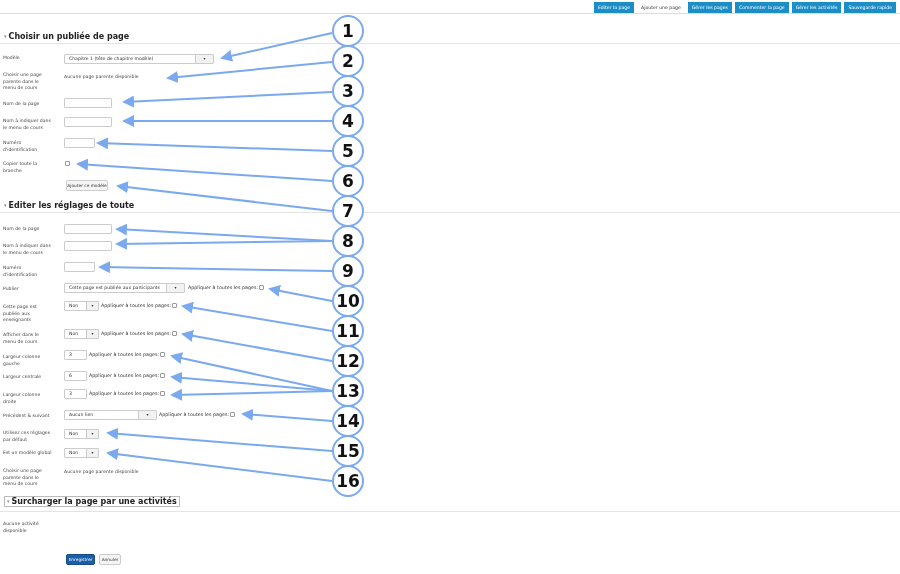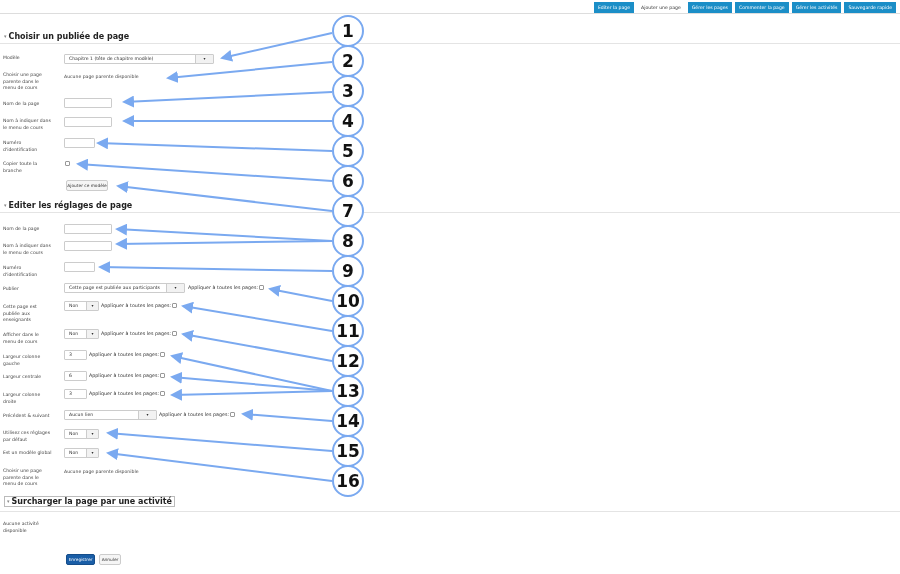--- a/index.html
+++ b/index.html
@@ -67,21 +67,21 @@
 
 <div class="lbl" style="top:140px">Numéro d'identification</div>
 <div class="input" style="left:64px;top:138px;width:31px"></div>
 
 <div class="lbl" style="top:161px">Copier toute la branche</div>
 <div class="chk" style="left:65px;top:161px"></div>
 
 <div class="btn" style="left:66px;top:180px;width:42px">Ajouter ce modèle</div>
 
 <div class="section-title" style="top:201px">
-  <span class="tw">▾</span><span>Editer les réglages de page</span>
+  <span class="tw">▾</span><span>Editer les réglages de toute</span>
 </div>
 <div class="hr" style="top:212px"></div>
 
 <div class="lbl" style="top:226px">Nom de la page</div>
 <div class="input" style="left:64px;top:224px;width:48px"></div>
 
 <div class="lbl" style="top:243px">Nom à indiquer dans le menu de cours</div>
 <div class="input" style="left:64px;top:241px;width:48px"></div>
 
 <div class="lbl" style="top:265px">Numéro d'identification</div>
@@ -157,21 +157,21 @@
 <div class="lbl" style="top:450px">Est un modèle global</div>
 <div class="select" style="left:64px;top:448px;width:35px">
   <span class="val">Non</span>
     <span class="arr" style="width:12px">▾</span>
 </div>
 
 <div class="lbl" style="top:468px">Choisir une page parente dans le menu de cours</div>
 <div class="static" style="left:64px;top:469px">Aucune page parente disponible</div>
 
 <div class="section-title boxed" style="top:496px">
-  <span class="tw">▾</span><span>Surcharger la page par une activité</span>
+  <span class="tw">▾</span><span>Surcharger la page par une activités</span>
 </div>
 <div class="hr" style="top:511px"></div>
 <div class="lbl" style="top:521px">Aucune activité disponible</div>
 
 <div class="btn primary" style="left:66px;top:554px;width:29px">Enregistrer</div>
 <div class="btn" style="left:99px;top:554px;width:22px">Annuler</div>
 
 <svg class="overlay" width="900" height="574" viewBox="0 0 900 574">
   <defs>
     <marker id="ah" markerWidth="6" markerHeight="6" refX="5" refY="3" orient="auto" markerUnits="strokeWidth">

